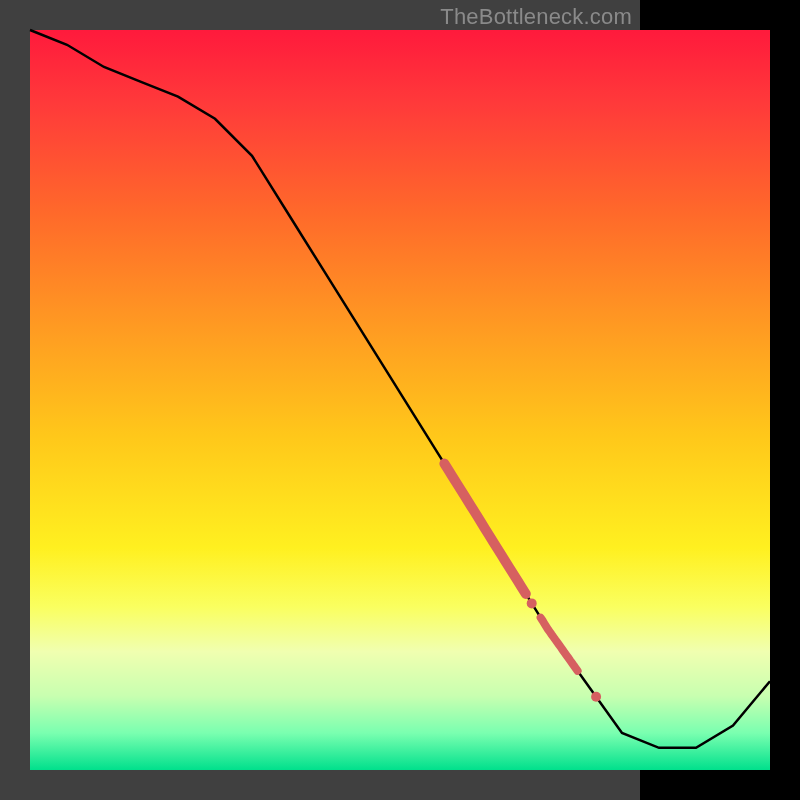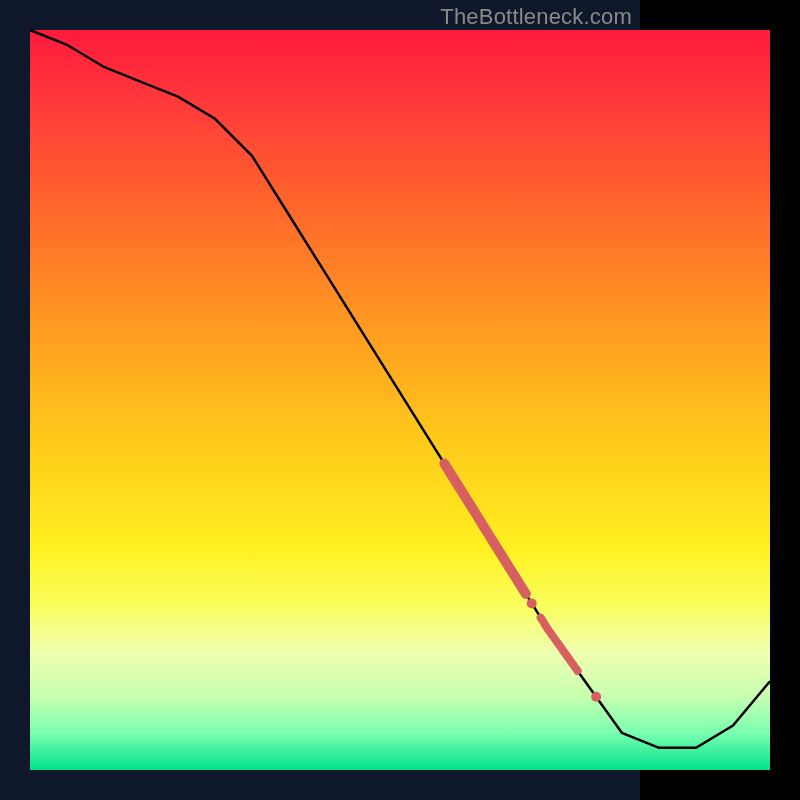--- a/index.html
+++ b/index.html
@@ -9,21 +9,21 @@
     height: 800px;
     background: #000;
     overflow: hidden;
   }
   .frame {
     position: absolute;
     left: 0;
     top: 0;
     width: 640px;
     height: 800px;
-    background: #0f172a;
+    background: #404040;
   }
   .plot {
     position: absolute;
     left: 30px;
     top: 30px;
     width: 740px;
     height: 740px;
     
     background: linear-gradient(to bottom,
       #ff1a3c 0%,

